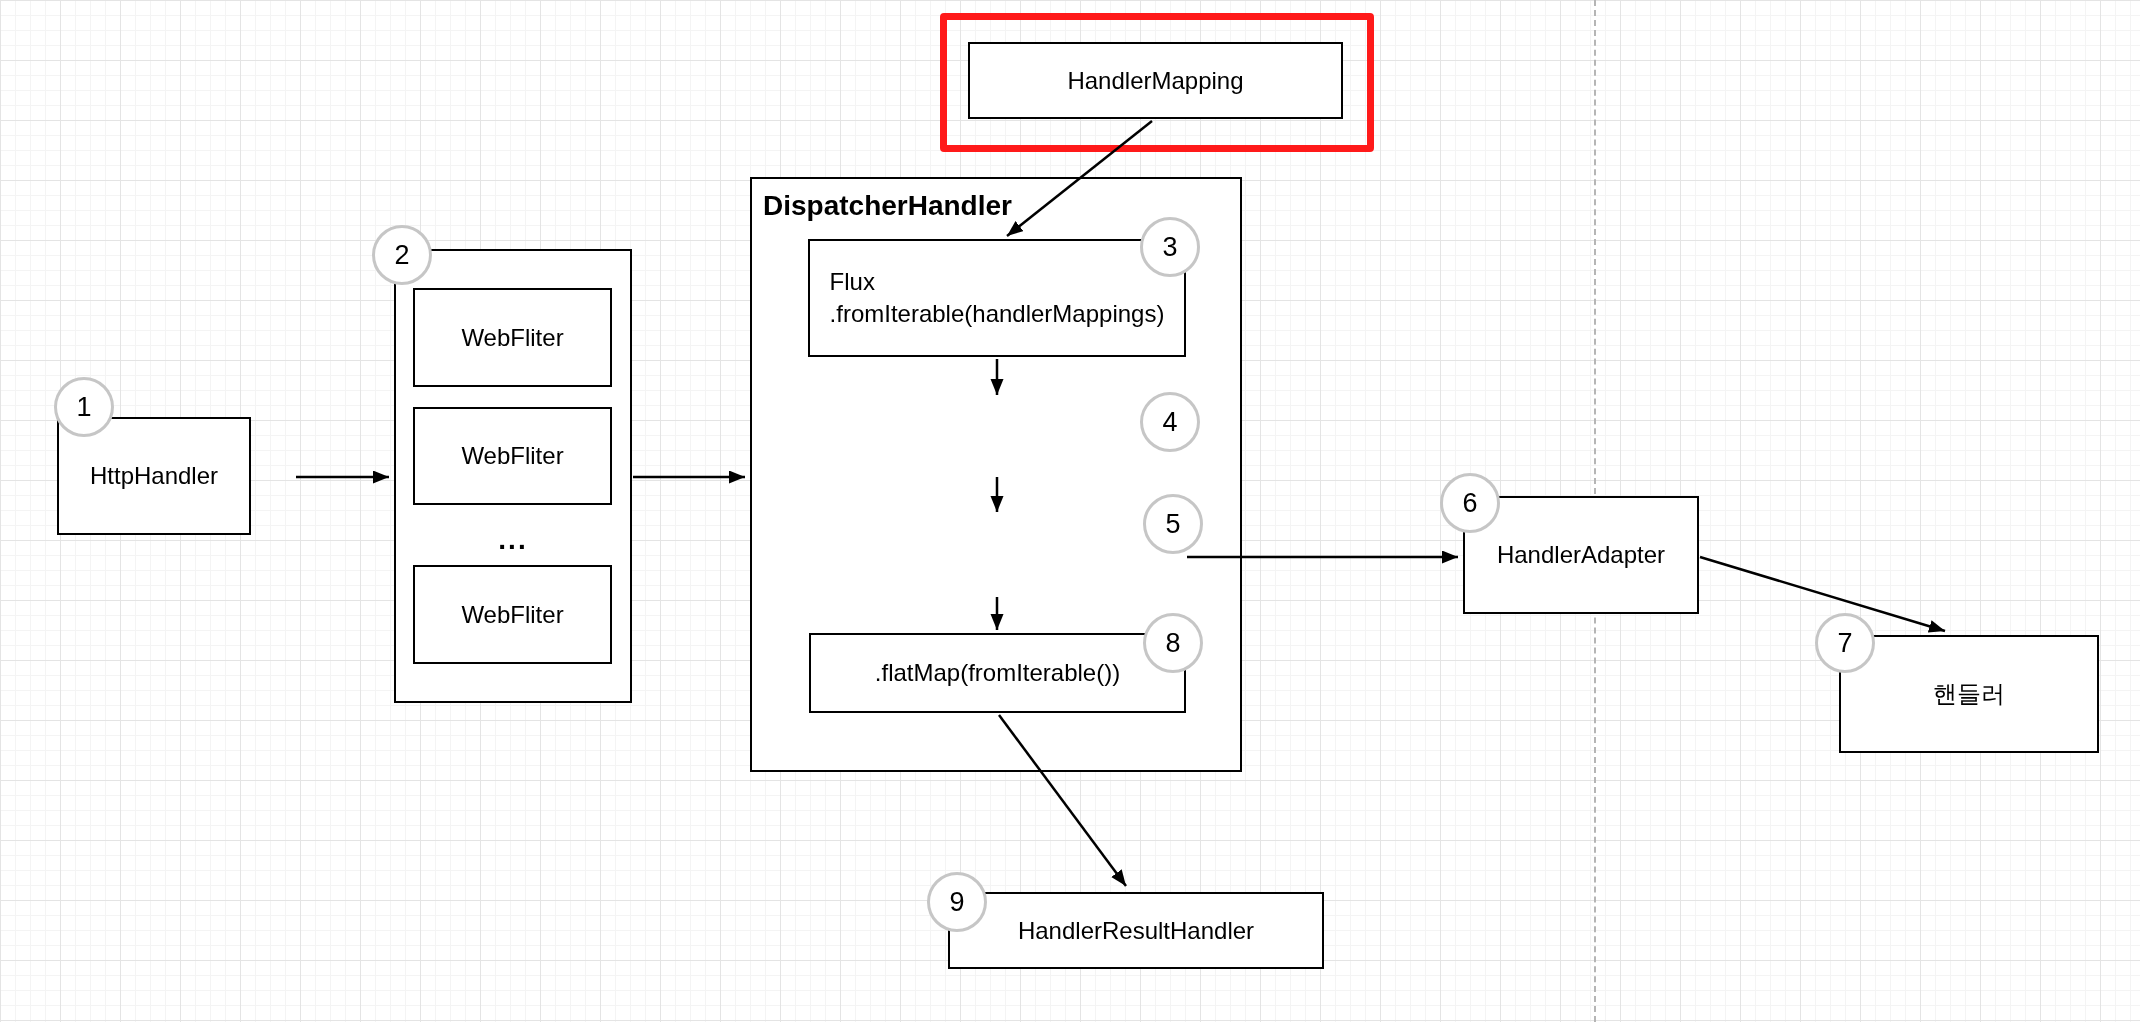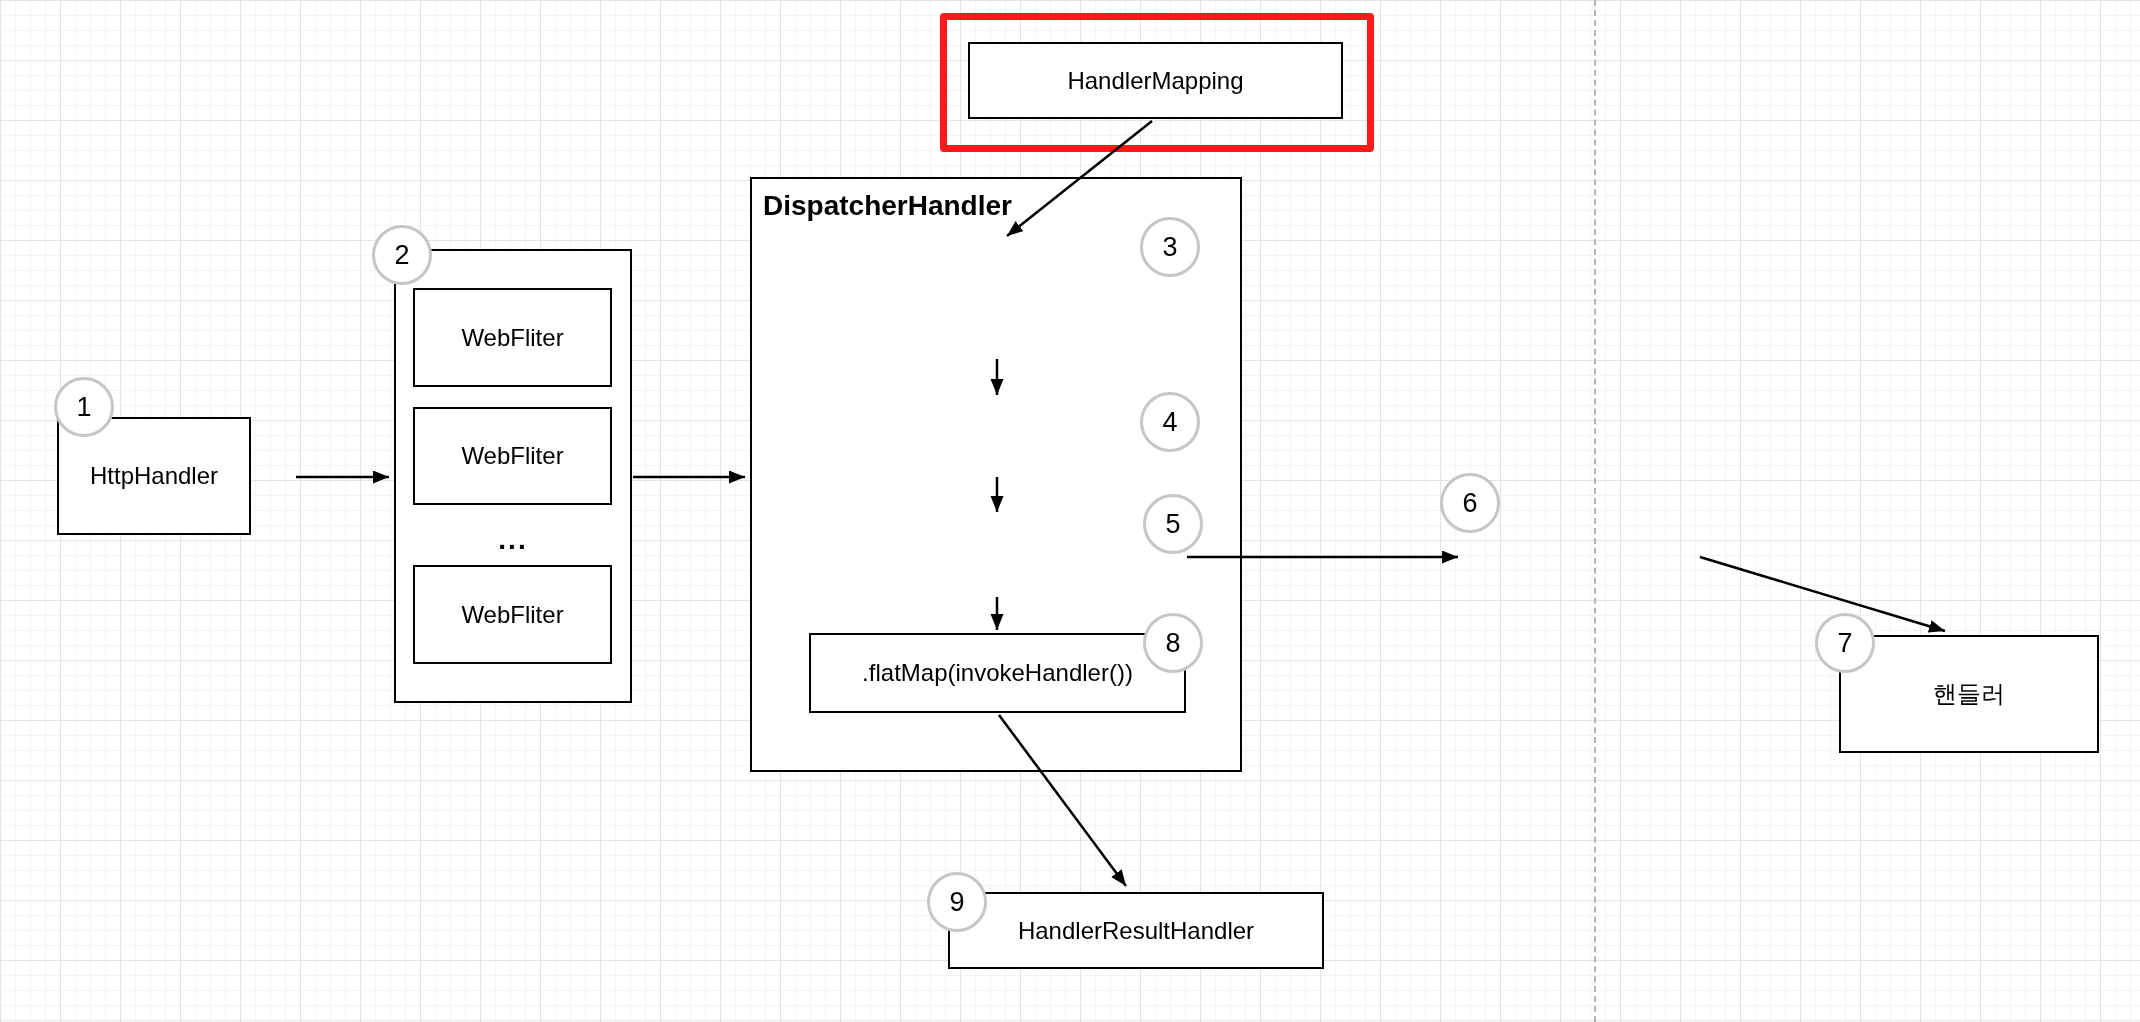--- a/index.html
+++ b/index.html
@@ -118,40 +118,47 @@
 
   <div class="highlight"></div>
 
   <div class="box" id="handler-mapping">
     <span>HandlerMapping</span>
   </div>
 
   <div class="box group" id="dispatcher"></div>
   <div class="dispatcher-title">DispatcherHandler</div>
 
+  <div class="box" id="step-flux">
+    <span>Flux
+.fromIterable(handlerMappings)</span>
+  </div>
   <div class="box" id="step-result">
-    <span>.flatMap(invokeHandler())</span>
+    <span>.flatMap(fromIterable())</span>
   </div>
 
   <div class="box" id="http-handler">
     <span>HttpHandler</span>
   </div>
 
   <div class="box group" id="wf-group"></div>
   <div class="box" id="wf-1">
     <span>WebFliter</span>
   </div>
   <div class="box" id="wf-2">
     <span>WebFliter</span>
   </div>
   <div id="wf-dots">...</div>
   <div class="box" id="wf-3">
     <span>WebFliter</span>
   </div>
 
+  <div class="box" id="handler-adapter">
+    <span>HandlerAdapter</span>
+  </div>
   <div class="box" id="handler-kr">
     <span>핸들러</span>
   </div>
   <div class="box" id="handler-result-handler">
     <span>HandlerResultHandler</span>
   </div>
 
   <svg class="edges" viewBox="0 0 2140 1022" xmlns="http://www.w3.org/2000/svg">
     <defs>
       <marker id="arrow" markerUnits="userSpaceOnUse" markerWidth="20" markerHeight="16" refX="16" refY="6.5" orient="auto">

